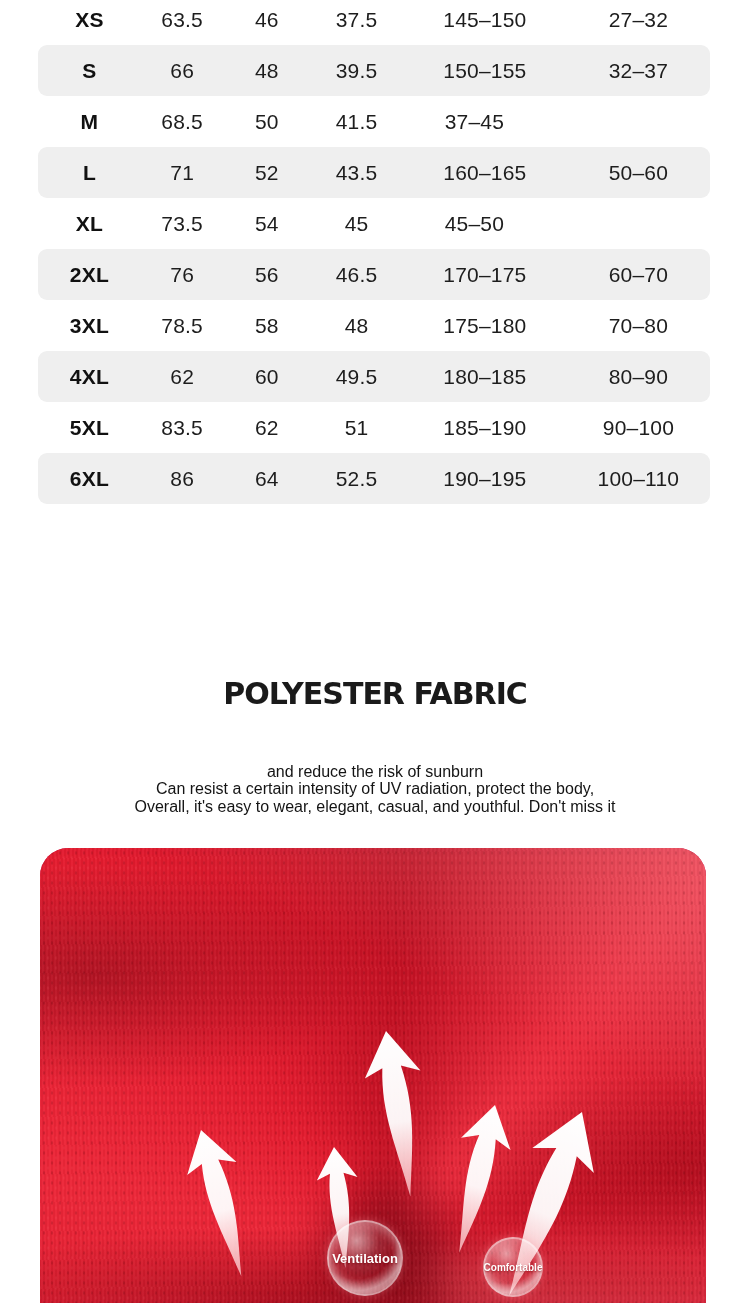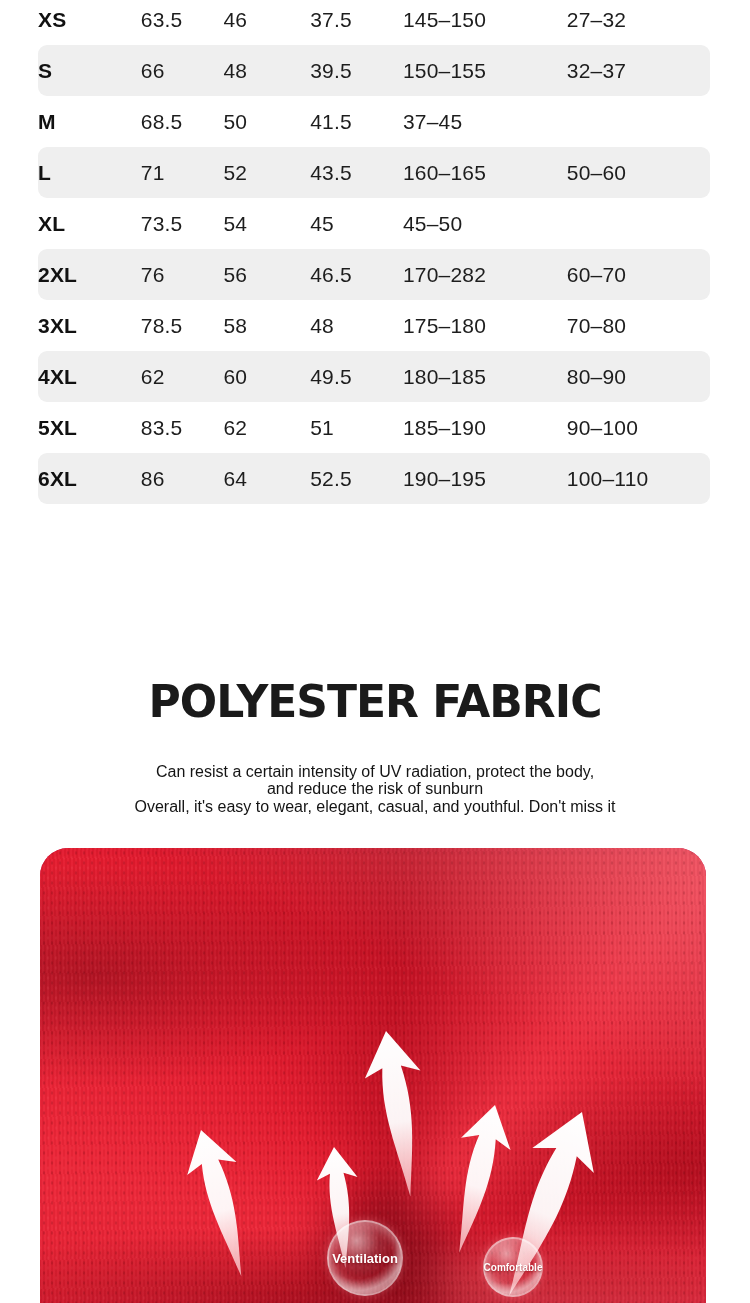--- a/index.html
+++ b/index.html
@@ -3,31 +3,31 @@
 <meta charset="utf-8">
 <style>
   html,body{margin:0;padding:0;}
   body{font-family:"Liberation Sans",sans-serif;background:#ffffff;}
   .page{position:relative;width:750px;height:1303px;overflow:hidden;background:#ffffff;margin:0 auto;}
 
   
   .size-table{position:absolute;top:-6px;left:0;right:0;}
   .trow{height:51px;margin:0 40px 0 38px;display:flex;align-items:center;}
   .trow.band{background:#efefef;border-radius:9px;}
-  .cell{text-align:left;font-size:21px;color:#1d1d1d;letter-spacing:.2px;}
+  .cell{text-align:center;font-size:21px;color:#1d1d1d;letter-spacing:.2px;}
   .c0{width:15.3%;font-weight:bold;color:#111;}
   .c1{width:12.3%;}
   .c2{width:12.9%;}
   .c3{width:13.8%;}
   .c4{width:24.4%;}
   .c5{width:21.3%;}
 
   
   .fabric-title{position:absolute;top:676px;left:0;width:100%;text-align:center;
-    font-family:"DejaVu Sans",sans-serif;font-weight:bold;font-size:44px;
+    font-family:"DejaVu Sans",sans-serif;font-weight:bold;font-size:30px;
     letter-spacing:-1px;color:#1a1a1a;}
   .fabric-desc{position:absolute;top:763px;left:0;width:100%;text-align:center;
     font-size:16px;line-height:17.4px;color:#141414;}
 
   .fabric-image{position:absolute;top:848px;left:40px;width:666px;height:455px;
     border-radius:28px 28px 0 0;overflow:hidden;background:#be185d;}
   .fab-layer{position:absolute;inset:0;}
   .swirl{inset:-25px;filter:blur(16px);
     background:
       radial-gradient(circle at 52% 84%, #8f0818 0px, rgba(143,8,24,.85) 30px, rgba(143,8,24,0) 85px),
@@ -108,21 +108,21 @@
       <div class="cell c2">54</div>
       <div class="cell c3">45</div>
       <div class="cell c5">45–50</div>
     </div>
 
     <div class="trow band">
       <div class="cell c0">2XL</div>
       <div class="cell c1">76</div>
       <div class="cell c2">56</div>
       <div class="cell c3">46.5</div>
-      <div class="cell c4">170–282</div>
+      <div class="cell c4">170–175</div>
       <div class="cell c5">60–70</div>
     </div>
 
     <div class="trow">
       <div class="cell c0">3XL</div>
       <div class="cell c1">78.5</div>
       <div class="cell c2">58</div>
       <div class="cell c3">48</div>
       <div class="cell c4">175–180</div>
       <div class="cell c5">70–80</div>
@@ -152,22 +152,22 @@
       <div class="cell c2">64</div>
       <div class="cell c3">52.5</div>
       <div class="cell c4">190–195</div>
       <div class="cell c5">100–110</div>
     </div>
   </div>
 
   <div class="fabric-title">POLYESTER FABRIC</div>
 
   <div class="fabric-desc">
+    <div>and reduce the risk of sunburn</div>
     <div>Can resist a certain intensity of UV radiation, protect the body,</div>
-    <div>and reduce the risk of sunburn</div>
     <div>Overall, it's easy to wear, elegant, casual, and youthful. Don't miss it</div>
   </div>
 
   <div class="fabric-image">
     <div class="fab-layer swirl"></div>
     <div class="fab-layer sheen"></div>
     <div class="fab-layer mesh"></div>
 
     <svg class="arrows-svg" id="arrowSvg" width="666" height="455" viewBox="0 0 666 455">
       <defs>

